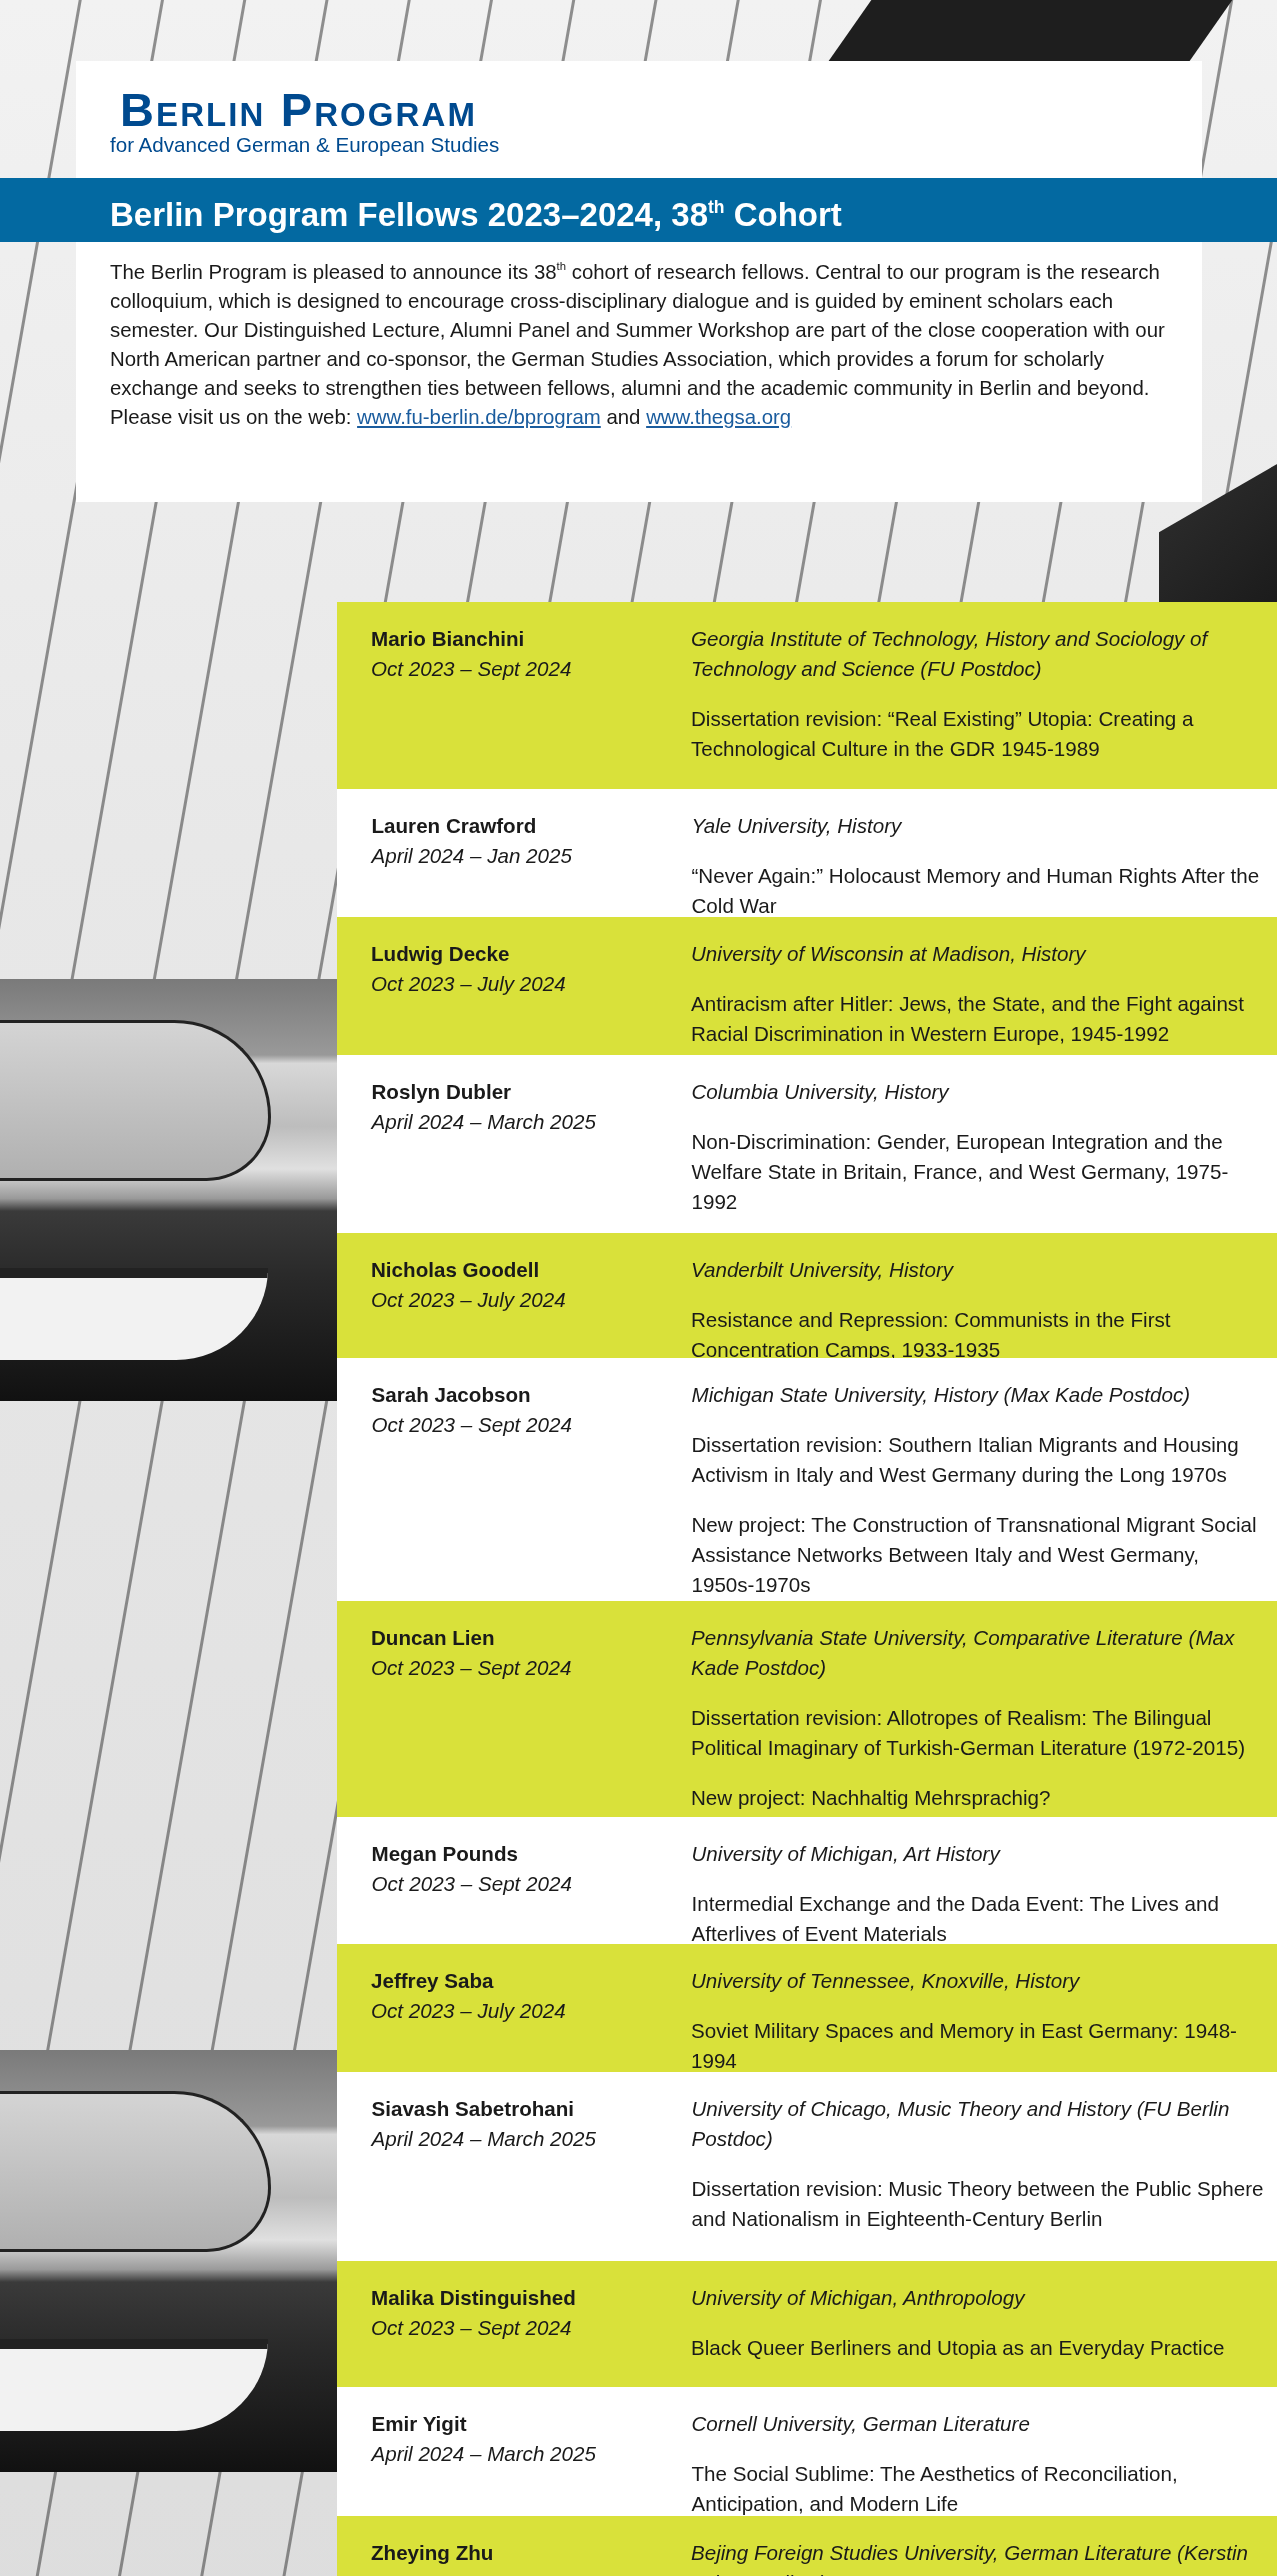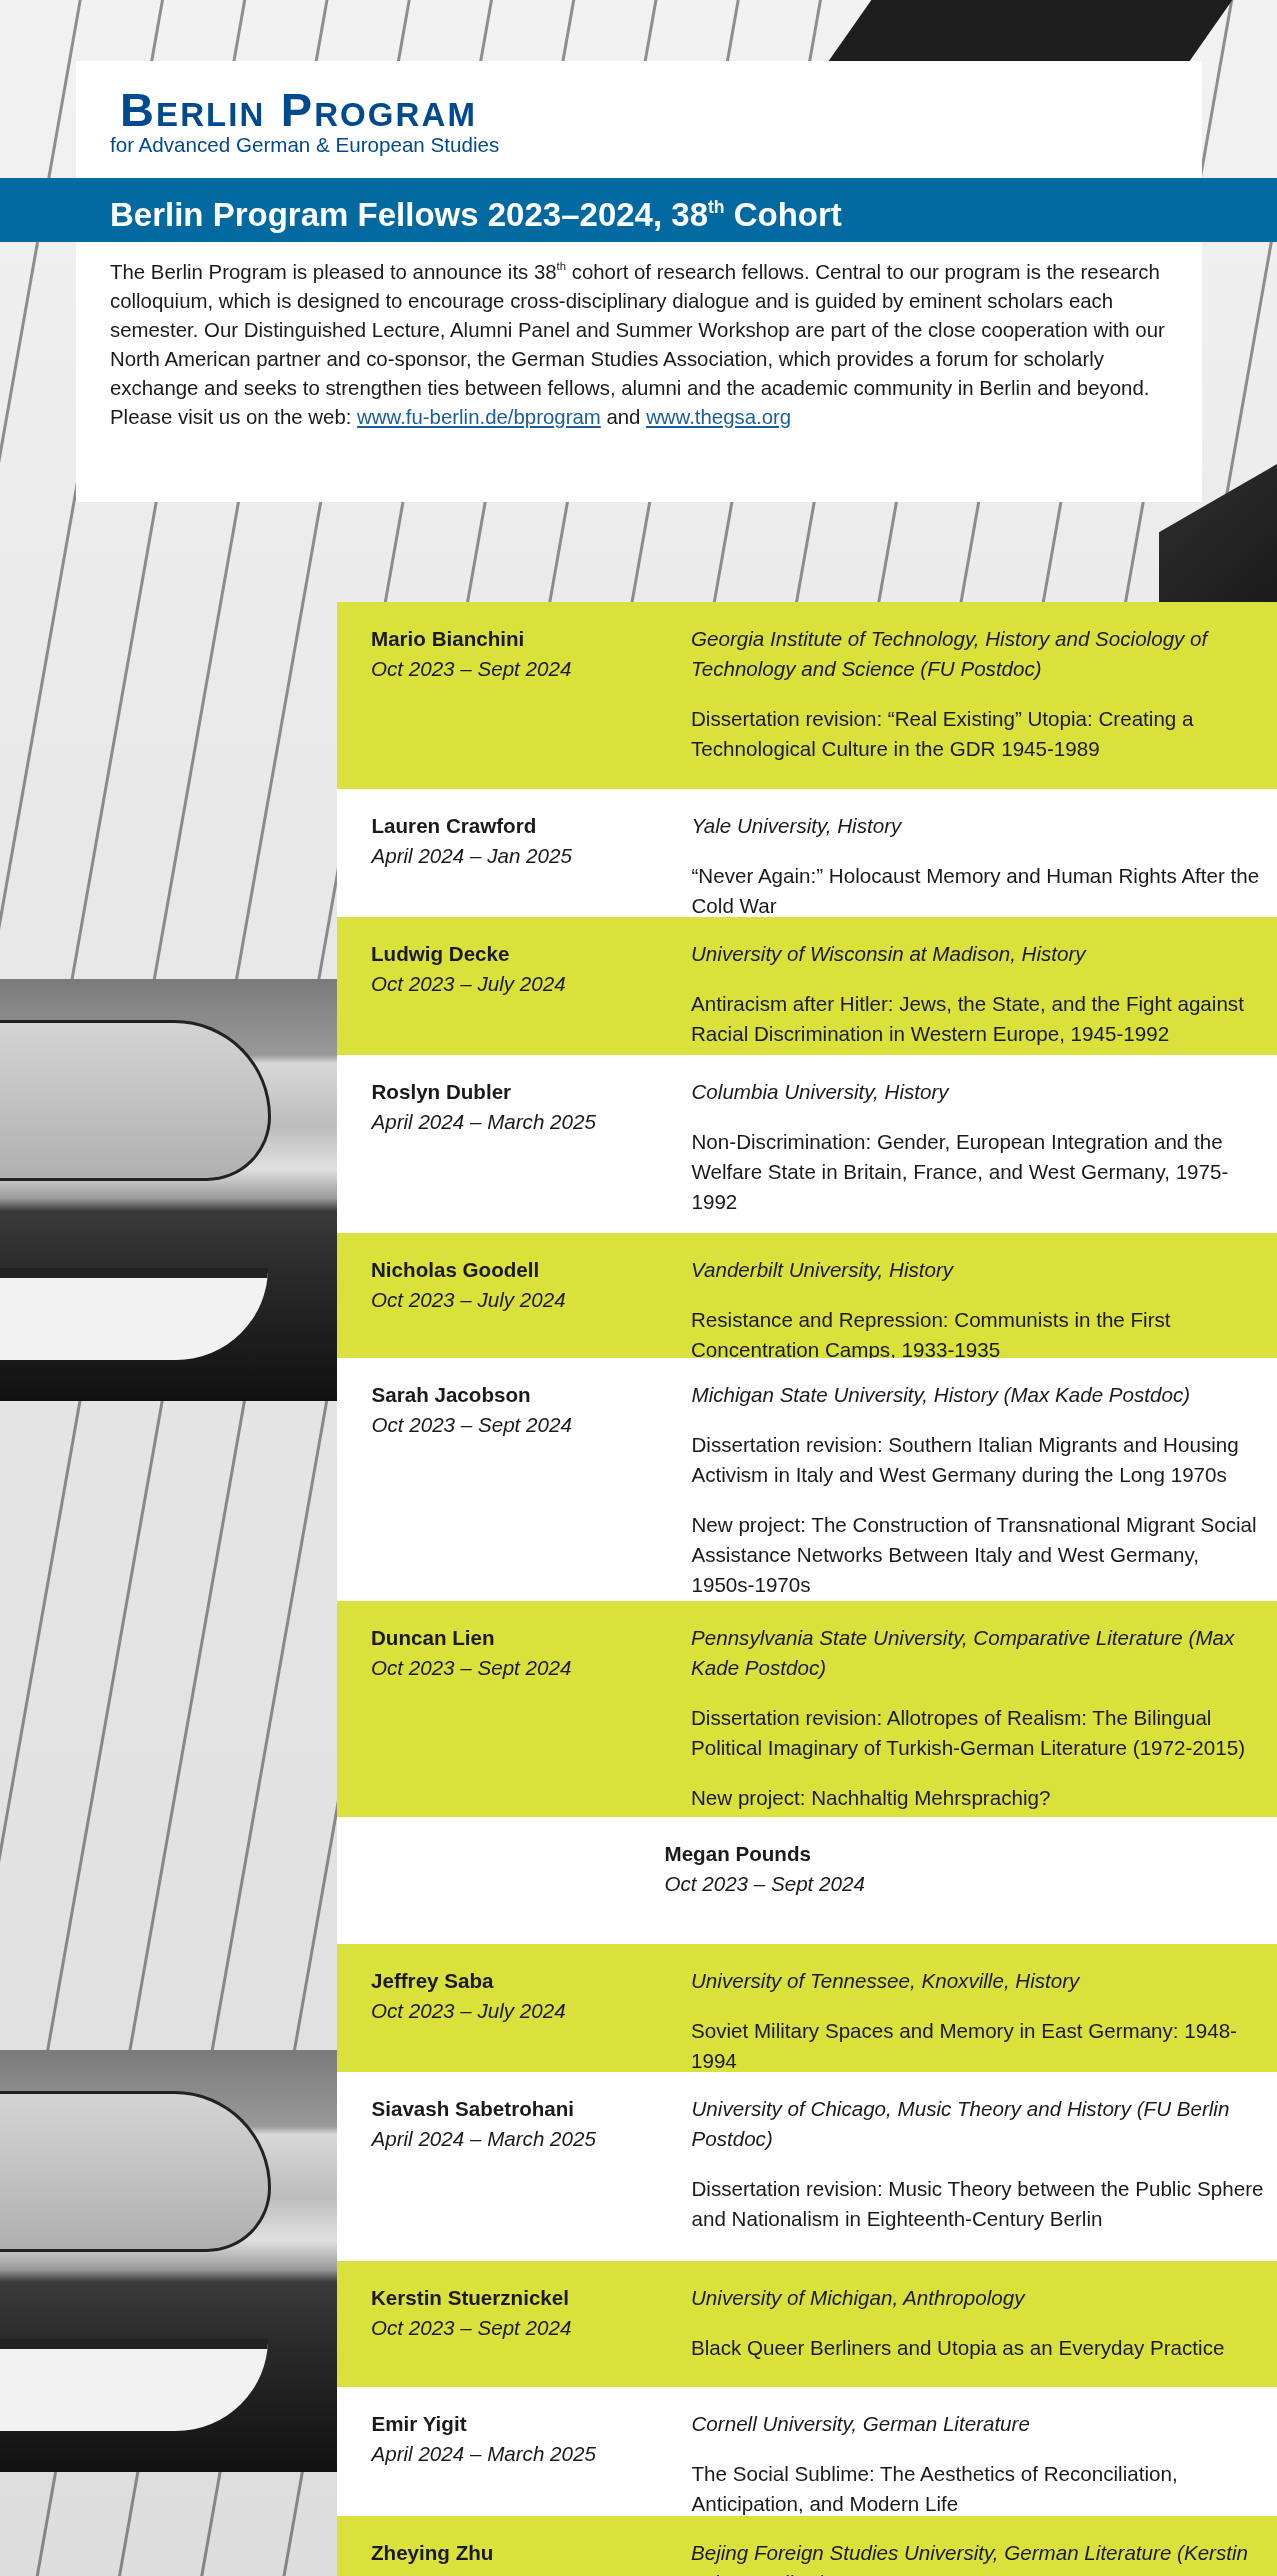--- a/index.html
+++ b/index.html
@@ -177,20 +177,24 @@
         <div class="fellow-inst">Pennsylvania State University, Comparative Literature (Max Kade Postdoc)</div>
         <div class="fellow-line">Dissertation revision: Allotropes of Realism: The Bilingual Political Imaginary of Turkish-German Literature (1972-2015)</div>
         <div class="fellow-line">New project: Nachhaltig Mehrsprachig?</div>
       </div>
     </div>
     <div class="fellow-row plain" style="height: 127px;">
       <div class="fellow-left">
         <div class="fellow-name">Megan Pounds</div>
         <div class="fellow-dates">Oct 2023 – Sept 2024</div>
       </div>
+      <div class="fellow-right">
+        <div class="fellow-inst">University of Michigan, Art History</div>
+        <div class="fellow-line">Intermedial Exchange and the Dada Event: The Lives and Afterlives of Event Materials</div>
+      </div>
     </div>
     <div class="fellow-row alt" style="height: 128px;">
       <div class="fellow-left">
         <div class="fellow-name">Jeffrey Saba</div>
         <div class="fellow-dates">Oct 2023 – July 2024</div>
       </div>
       <div class="fellow-right">
         <div class="fellow-inst">University of Tennessee, Knoxville, History</div>
         <div class="fellow-line">Soviet Military Spaces and Memory in East Germany: 1948-1994</div>
       </div>
@@ -201,21 +205,21 @@
         <div class="fellow-dates">April 2024 – March 2025</div>
       </div>
       <div class="fellow-right">
         <div class="fellow-inst">University of Chicago, Music Theory and History (FU Berlin Postdoc)</div>
         <div class="fellow-line">Dissertation revision: Music Theory between the Public Sphere and Nationalism in Eighteenth-Century Berlin</div>
         <div class="fellow-line">New project: Forkel as Music Theorist</div>
       </div>
     </div>
     <div class="fellow-row alt" style="height: 126px;">
       <div class="fellow-left">
-        <div class="fellow-name">Kerstin Stuerznickel</div>
+        <div class="fellow-name">Malika Distinguished</div>
         <div class="fellow-dates">Oct 2023 – Sept 2024</div>
       </div>
       <div class="fellow-right">
         <div class="fellow-inst">University of Michigan, Anthropology</div>
         <div class="fellow-line">Black Queer Berliners and Utopia as an Everyday Practice</div>
       </div>
     </div>
     <div class="fellow-row plain" style="height: 129px;">
       <div class="fellow-left">
         <div class="fellow-name">Emir Yigit</div>

